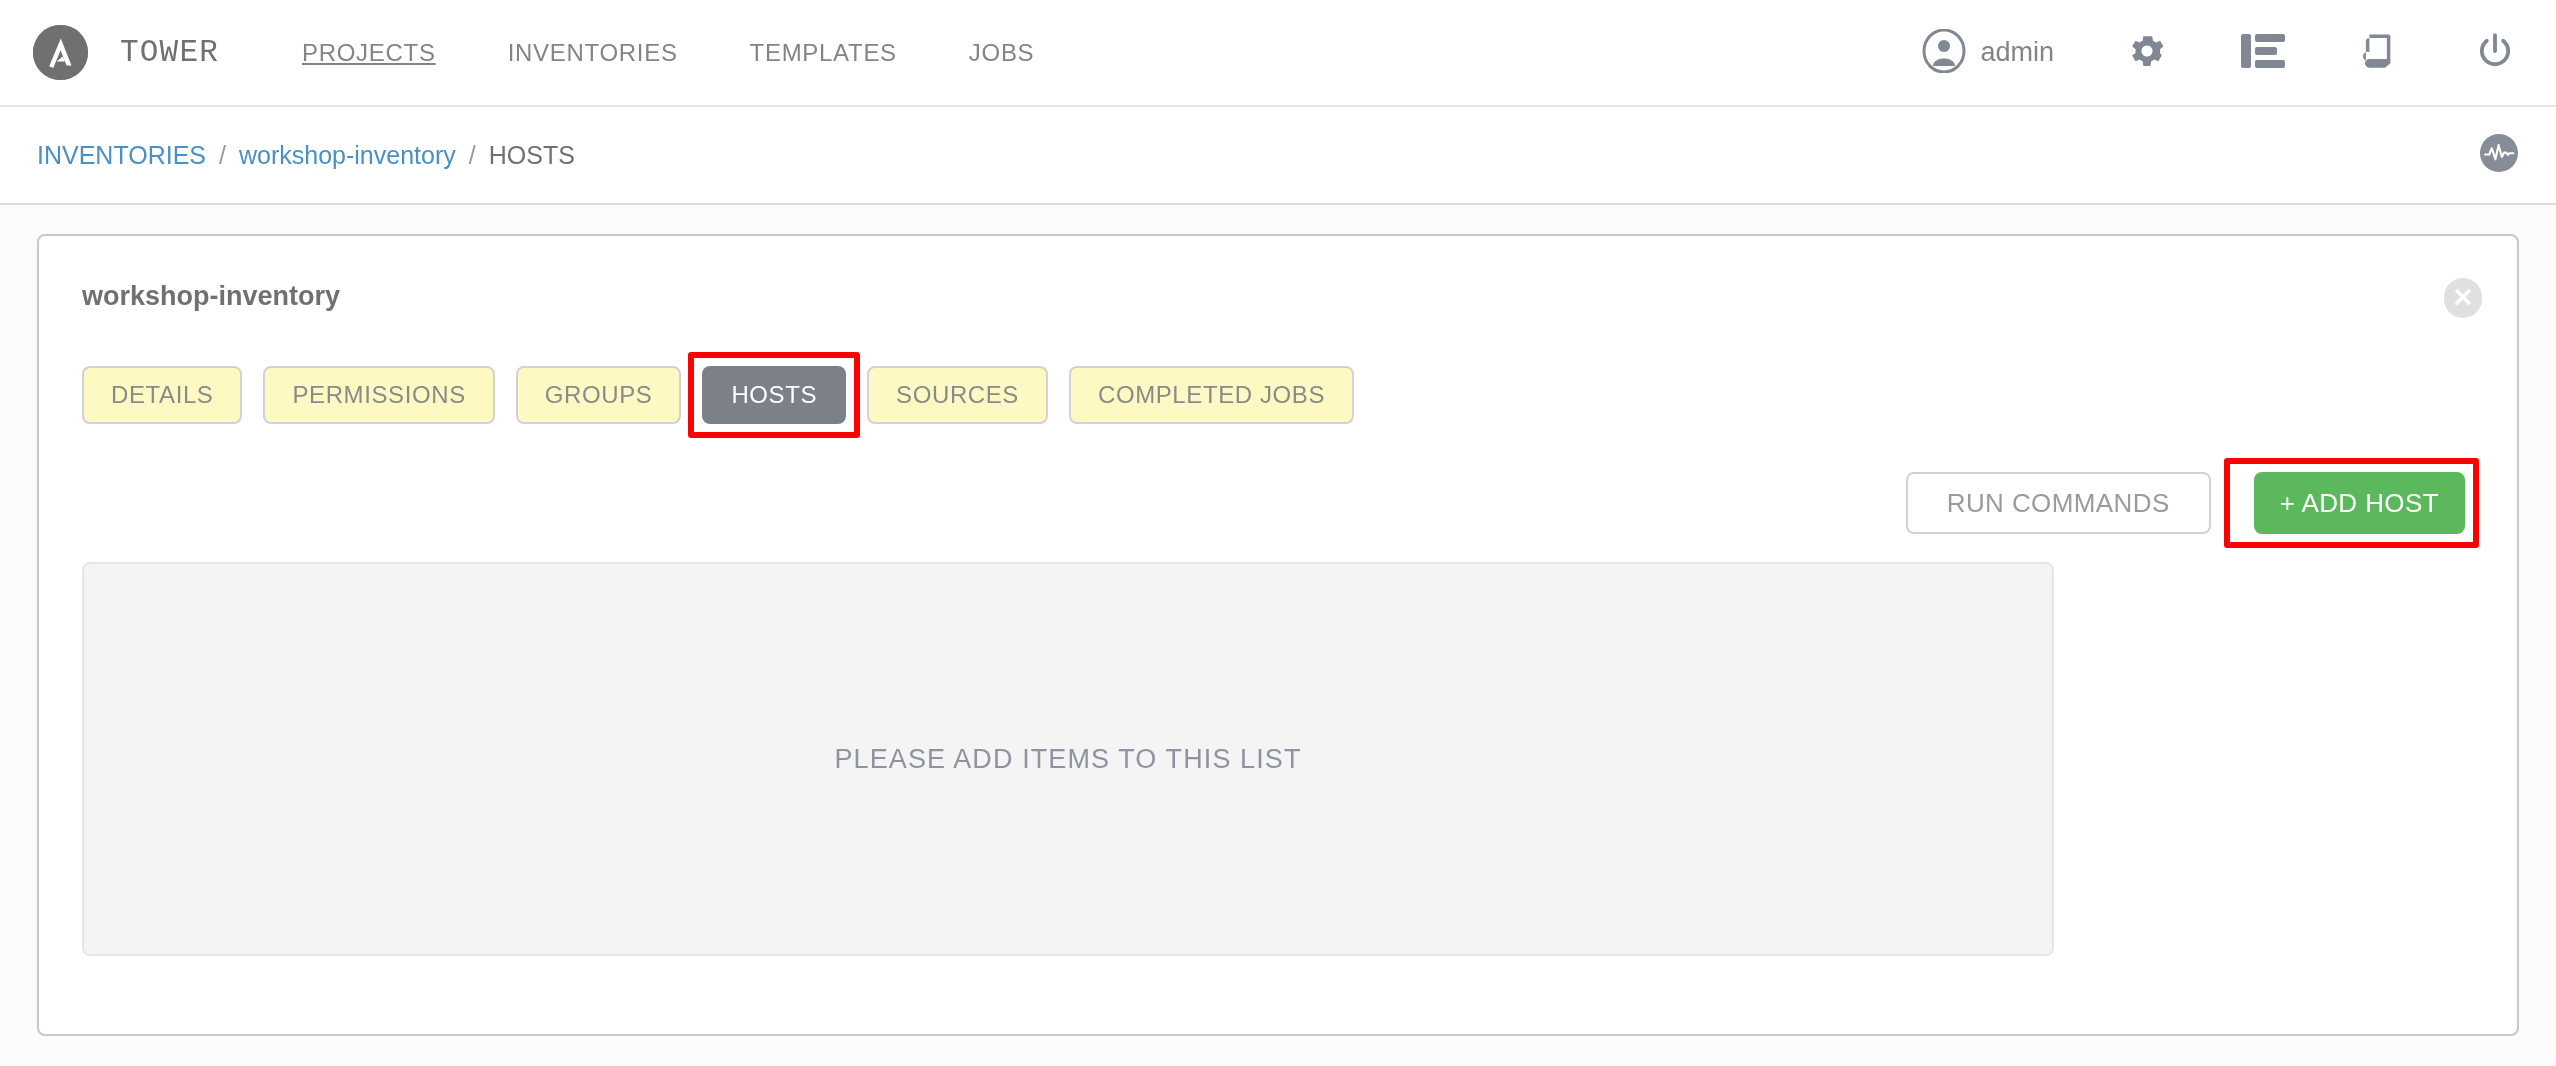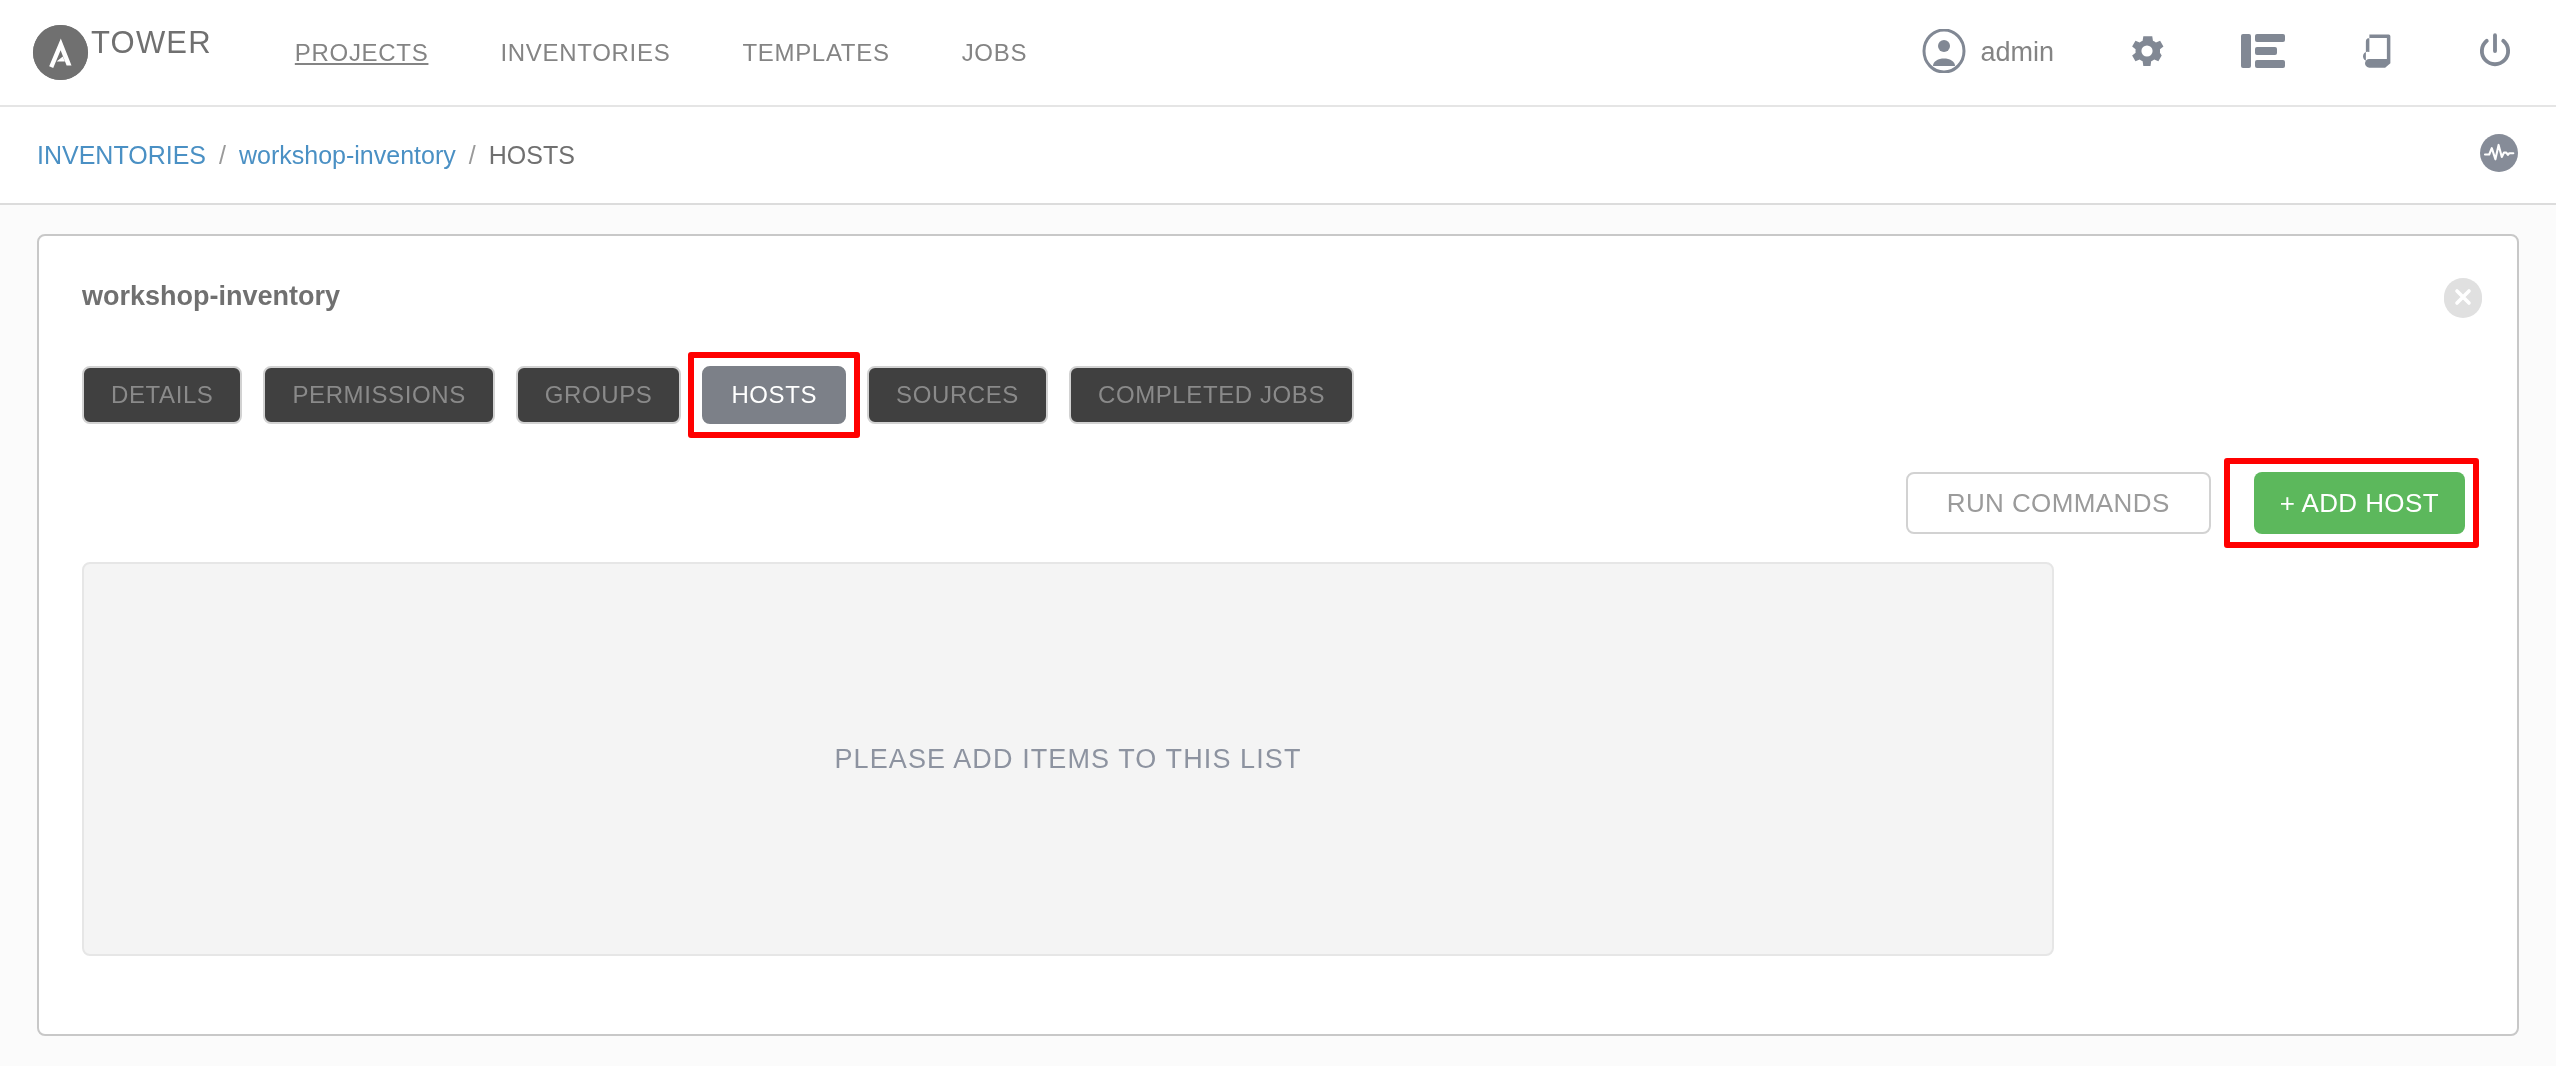--- a/index.html
+++ b/index.html
@@ -20,22 +20,24 @@
     width: 2556px;
     height: 107px;
     background: #ffffff;
     border-bottom: 2px solid #e5e5e5;
     display: flex;
     align-items: center;
   }
 
   .brand {
     display: flex;
+    align-items: center;
     margin-left: 33px;
-    gap: 3px;
+    gap: 32px;
+    font-family: Liberation Mono, monospace;
   }
   .brand-logo {
     width: 55px; height: 55px;
     border-radius: 50%;
     background: #707070;
     position: relative;
     flex: 0 0 auto;
   }
   .brand-logo svg { position: absolute; top: 0; left: 0; }
   .brand-name {
@@ -148,21 +150,21 @@
     top: 116px;
     display: flex;
     align-items: center;
     gap: 21px;
   }
   .tab {
     height: 58px;
     padding: 0 27px;
     border: 2px solid #d2d2d2;
     border-radius: 8px;
-    background: #404040;
+    background: #fef9c3;
     color: #8a8a8a;
     font-size: 24px;
     letter-spacing: 0.6px;
     display: flex;
     align-items: center;
     justify-content: center;
     cursor: pointer;
     white-space: nowrap;
   }
   .tab.active {

